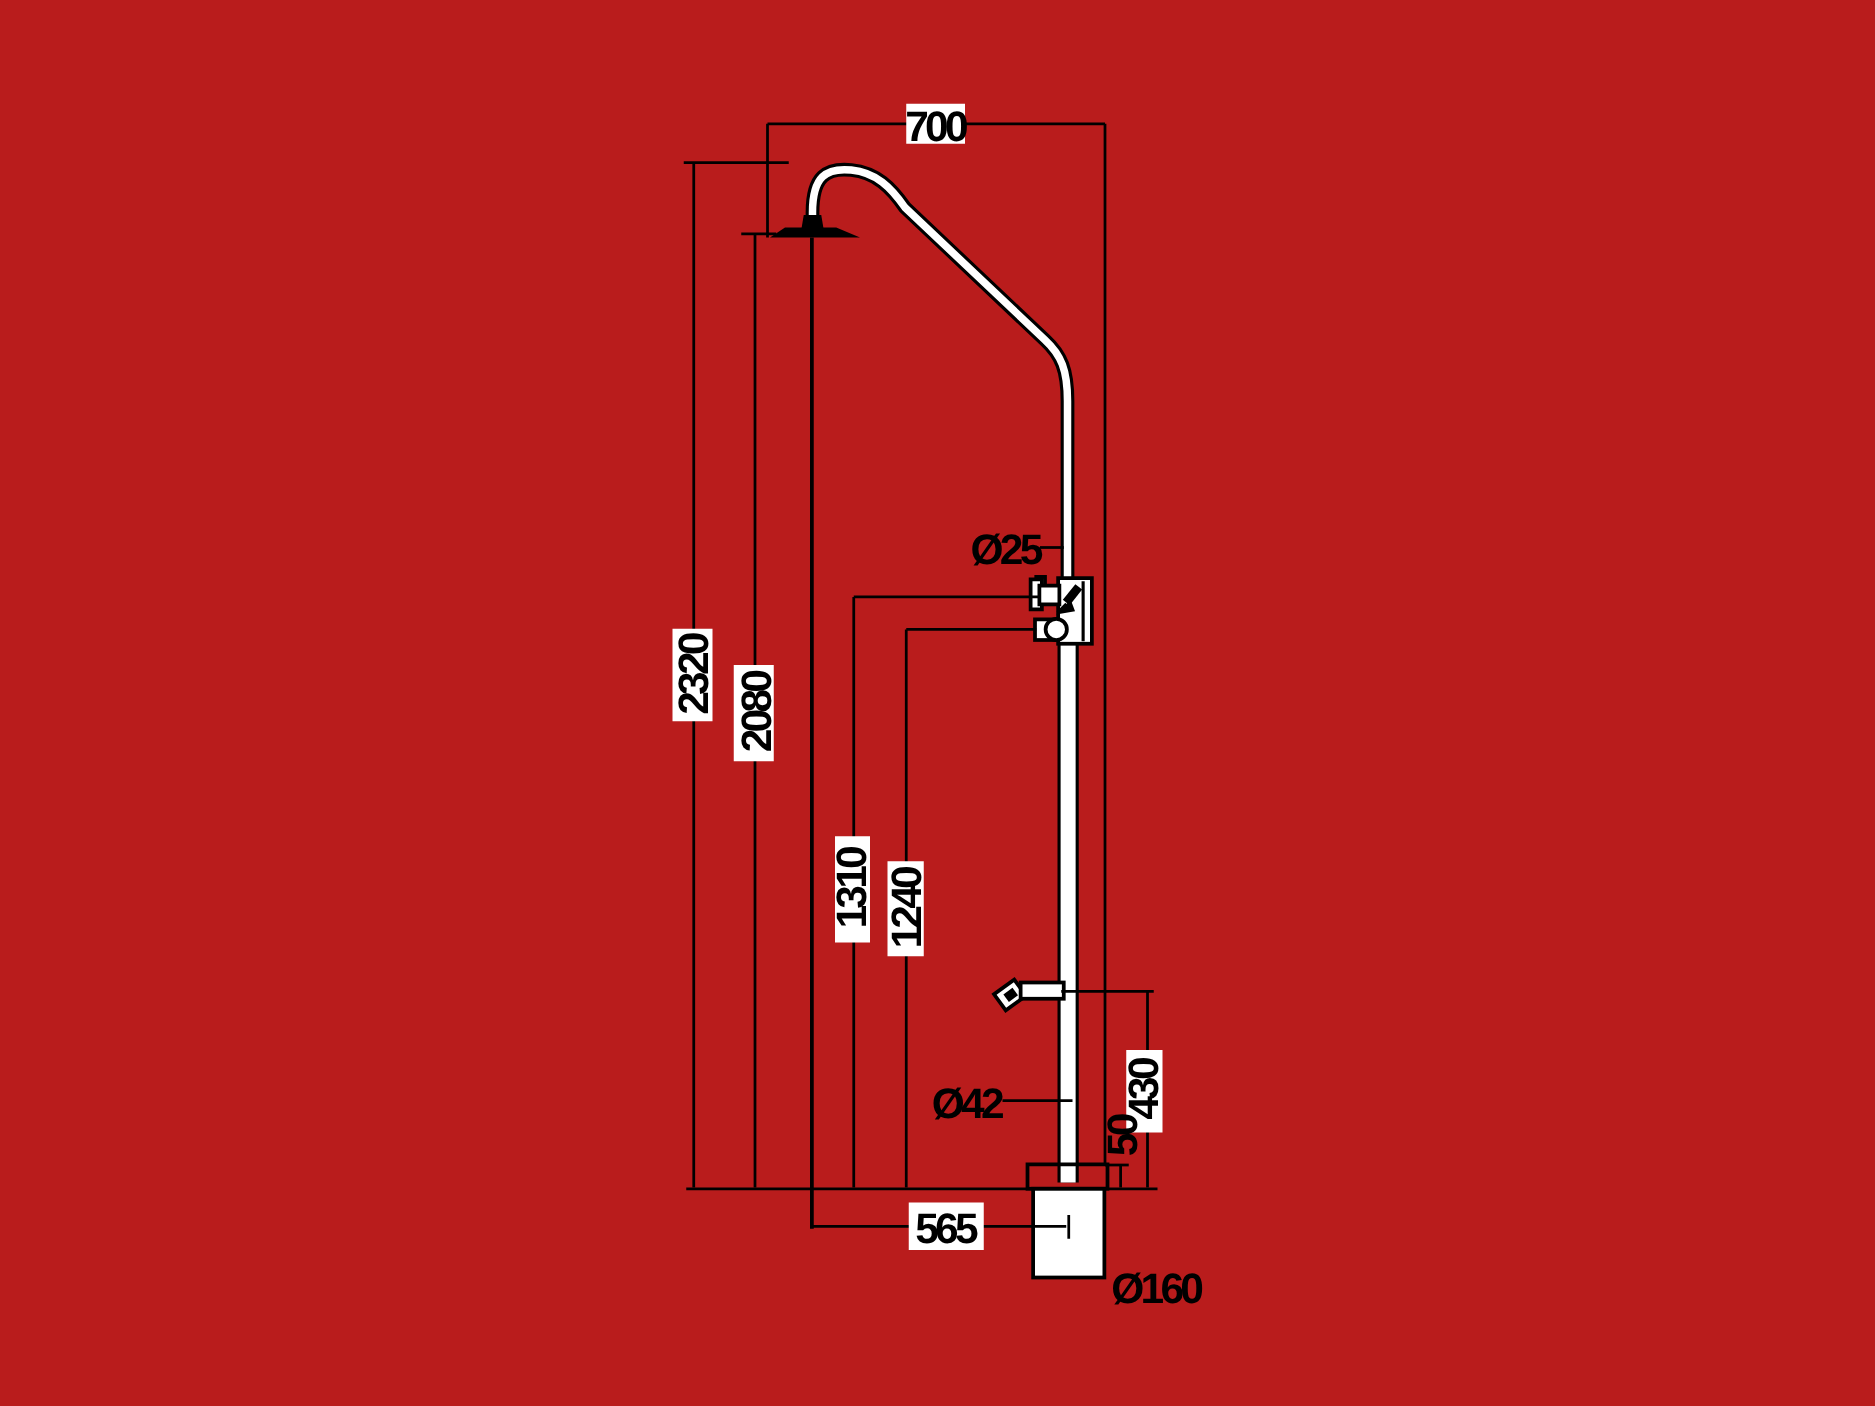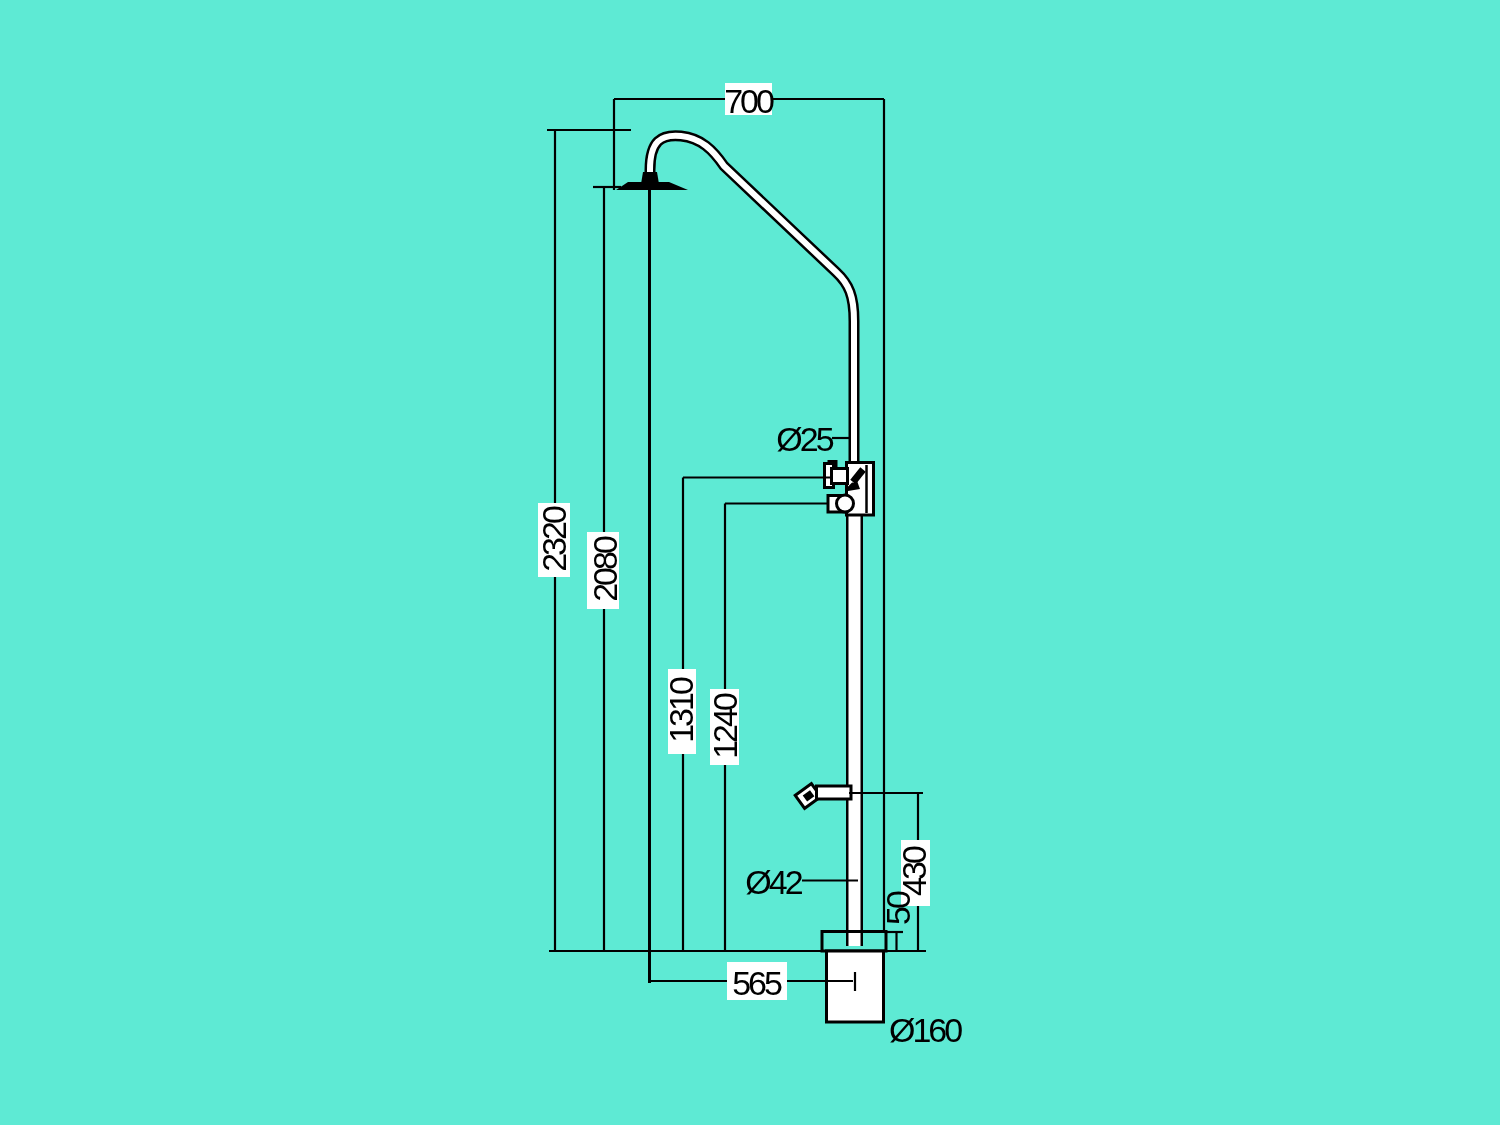--- a/index.html
+++ b/index.html
@@ -1,16 +1,16 @@
 <!DOCTYPE html>
 <html><head>
 <meta charset="utf-8">
 <style>
   html,body{margin:0;padding:0;background:#fff;}
-  .canvas{position:relative;width:1500px;height:1125px;background:#5eead4;overflow:hidden;}
+  .canvas{position:relative;width:1500px;height:1125px;background:#b91c1c;overflow:hidden;font-weight:bold;}
   svg{display:block;}
   .fig{stroke:#000;fill:none;stroke-linecap:butt;stroke-linejoin:miter;}
   .pipe-outer-thin{stroke:#000;stroke-width:11;fill:none;}
   .pipe-inner-thin{stroke:#fff;stroke-width:6;fill:none;}
   .pipe-outer-thick{stroke:#000;stroke-width:17;fill:none;}
   .pipe-inner-thick{stroke:#fff;stroke-width:12;fill:none;}
   .part{stroke:#000;stroke-width:3;fill:#fff;}
   .part-nofill{stroke:#000;stroke-width:3;fill:none;}
   .solid{fill:#000;stroke:none;}
   .dim line{stroke:#000;stroke-width:2.2;}

